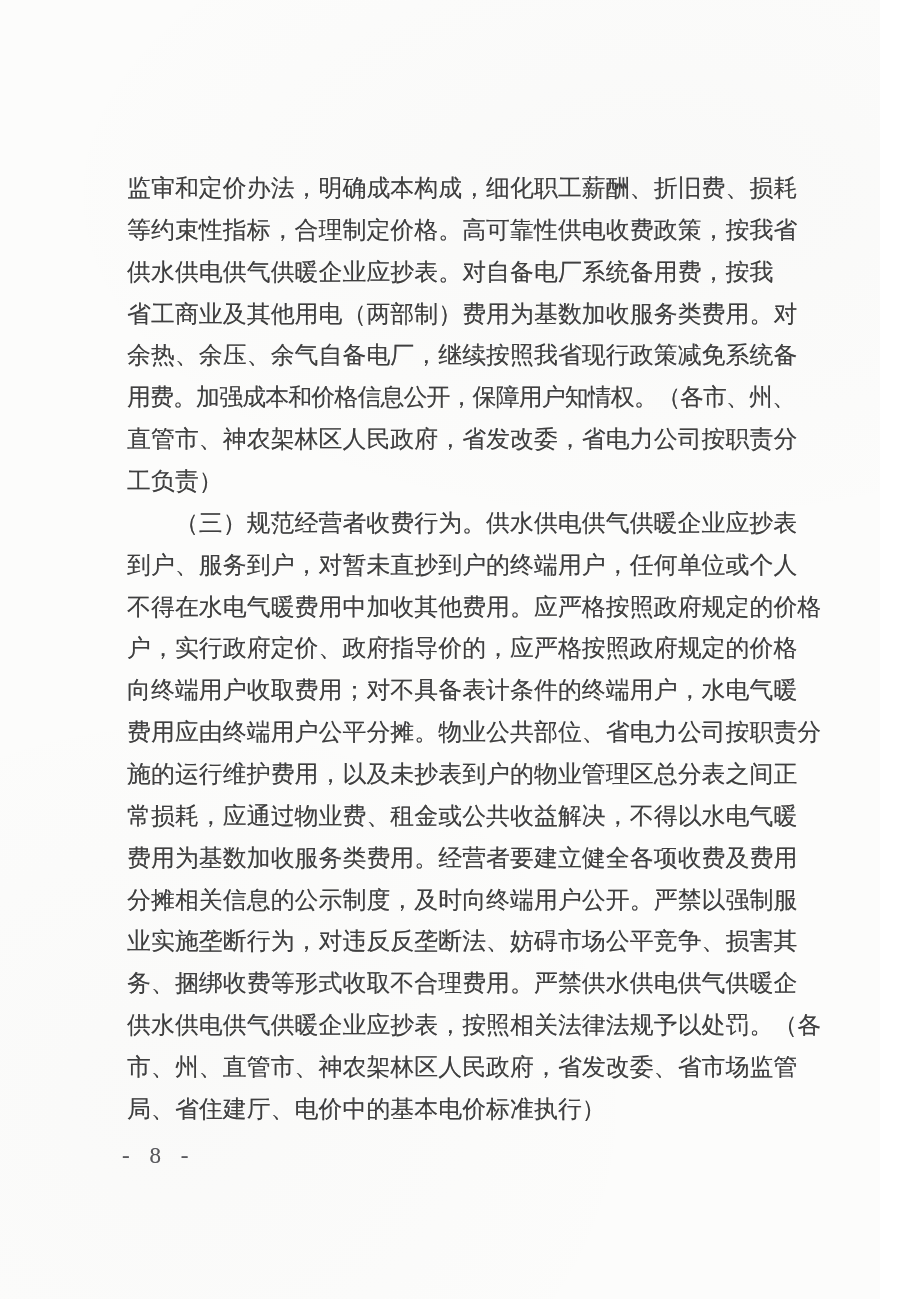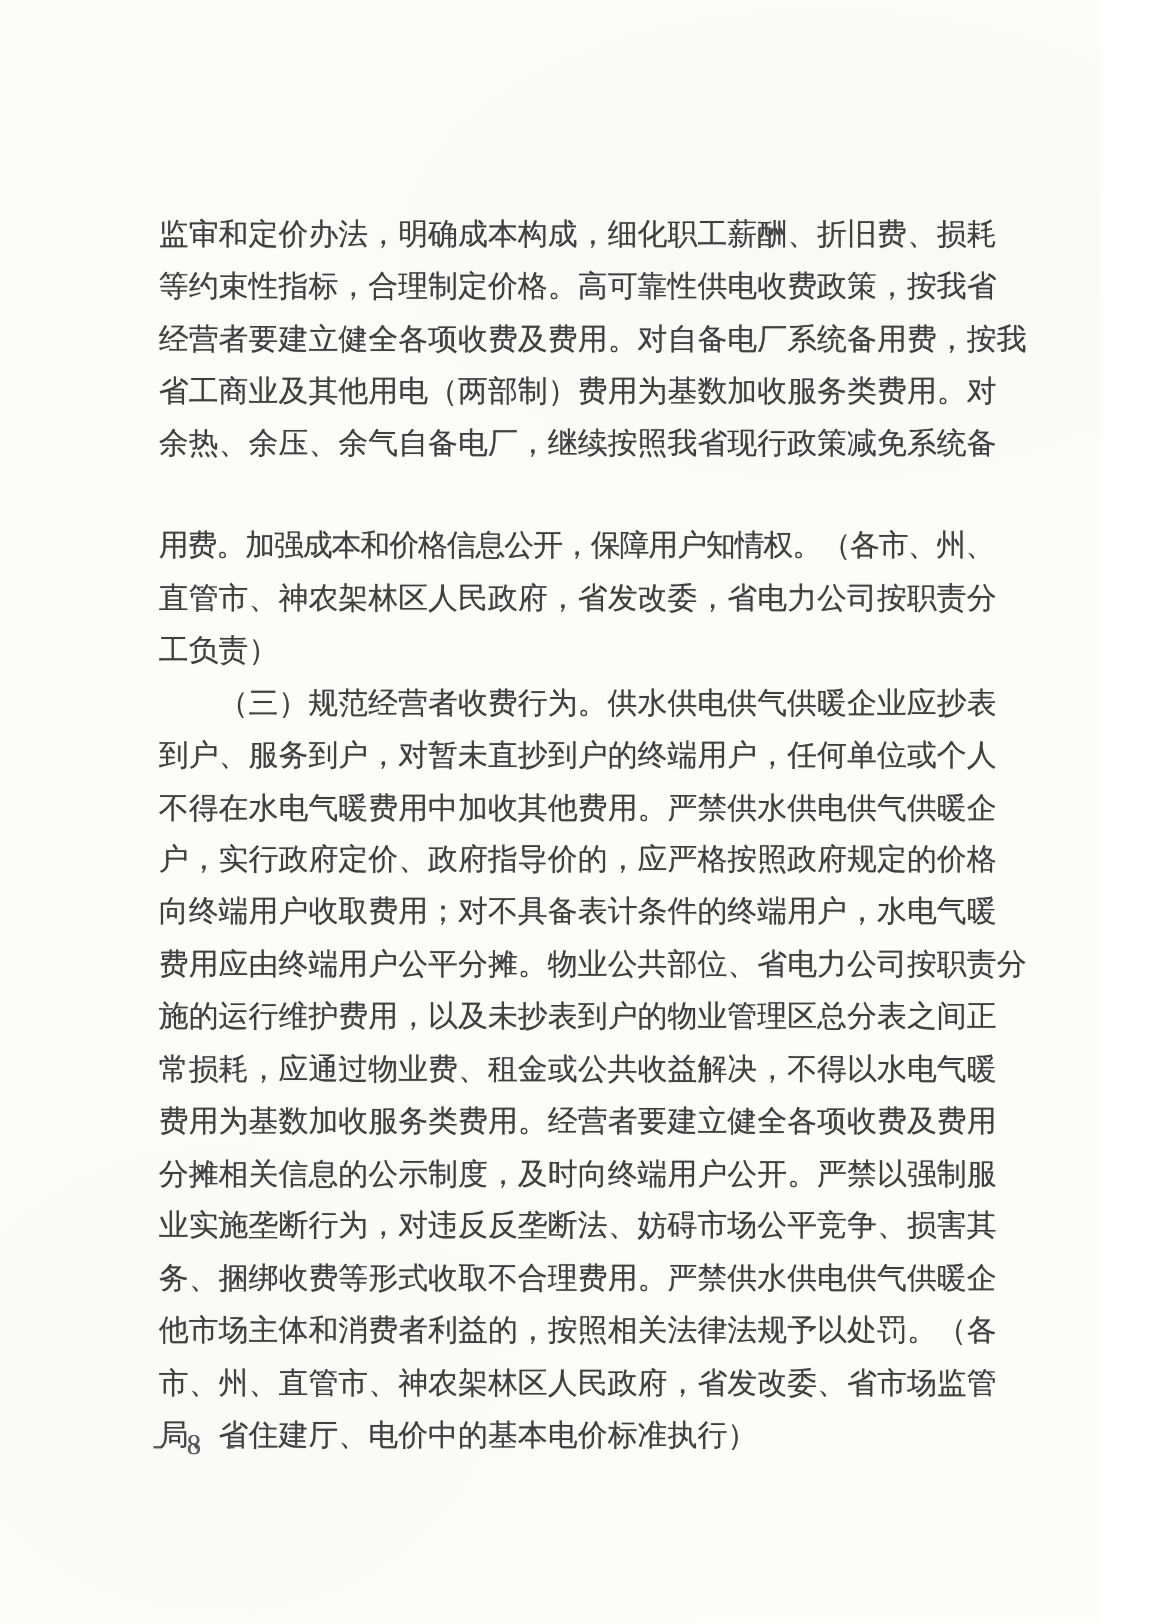--- a/index.html
+++ b/index.html
@@ -31,21 +31,21 @@
   .line {
     height: 41.87px;
     line-height: 41.87px;
     font-size: 23.9px;
     white-space: nowrap;
     letter-spacing: 0.05px;
     text-shadow: 0 0 0.6px rgba(70,70,75,0.55);
   }
 
   .line.indent { text-indent: 47.8px; }
-  .line.tight  { letter-spacing: -0.85px; margin-top: 40px; }
+  .line.tight  { letter-spacing: -0.85px; }
 
   .page-number {
     position: absolute;
     left: 122px;
     top: 1143px;
     font-size: 23px;
     letter-spacing: 7px;
     color: #5a5a5e;
     text-shadow: 0 0 0.5px rgba(90,90,95,0.5);
   }
@@ -74,39 +74,39 @@
 </head>
 <body>
 
 <div class="page">
   <div class="edge-line"></div>
   <div class="speck"></div>
   <div class="doc-body">
       <div class="paragraph">
         <div class="line">监审和定价办法，明确成本构成，细化职工薪酬、折旧费、损耗</div>
         <div class="line">等约束性指标，合理制定价格。高可靠性供电收费政策，按我省</div>
-        <div class="line">经营者要建立健全各项收费及费用。对自备电厂系统备用费，按我</div>
+        <div class="line">供水供电供气供暖企业应抄表。对自备电厂系统备用费，按我</div>
         <div class="line">省工商业及其他用电（两部制）费用为基数加收服务类费用。对</div>
         <div class="line">余热、余压、余气自备电厂，继续按照我省现行政策减免系统备</div>
         <div class="line tight">用费。加强成本和价格信息公开，保障用户知情权。（各市、州、</div>
         <div class="line">直管市、神农架林区人民政府，省发改委，省电力公司按职责分</div>
         <div class="line">工负责）</div>
       </div>
       <div class="paragraph">
         <div class="line indent">（三）规范经营者收费行为。供水供电供气供暖企业应抄表</div>
         <div class="line">到户、服务到户，对暂未直抄到户的终端用户，任何单位或个人</div>
-        <div class="line">不得在水电气暖费用中加收其他费用。严禁供水供电供气供暖企</div>
+        <div class="line">不得在水电气暖费用中加收其他费用。应严格按照政府规定的价格</div>
         <div class="line">户，实行政府定价、政府指导价的，应严格按照政府规定的价格</div>
         <div class="line">向终端用户收取费用；对不具备表计条件的终端用户，水电气暖</div>
         <div class="line">费用应由终端用户公平分摊。物业公共部位、省电力公司按职责分</div>
         <div class="line">施的运行维护费用，以及未抄表到户的物业管理区总分表之间正</div>
         <div class="line">常损耗，应通过物业费、租金或公共收益解决，不得以水电气暖</div>
         <div class="line">费用为基数加收服务类费用。经营者要建立健全各项收费及费用</div>
         <div class="line">分摊相关信息的公示制度，及时向终端用户公开。严禁以强制服</div>
         <div class="line">业实施垄断行为，对违反反垄断法、妨碍市场公平竞争、损害其</div>
         <div class="line">务、捆绑收费等形式收取不合理费用。严禁供水供电供气供暖企</div>
-        <div class="line">他市场主体和消费者利益的，按照相关法律法规予以处罚。（各</div>
+        <div class="line">供水供电供气供暖企业应抄表，按照相关法律法规予以处罚。（各</div>
         <div class="line">市、州、直管市、神农架林区人民政府，省发改委、省市场监管</div>
         <div class="line">局、省住建厅、电价中的基本电价标准执行）</div>
       </div>
     </div>
   <div class="page-number">- 8 -</div>
 </div>
 
 </body></html>

